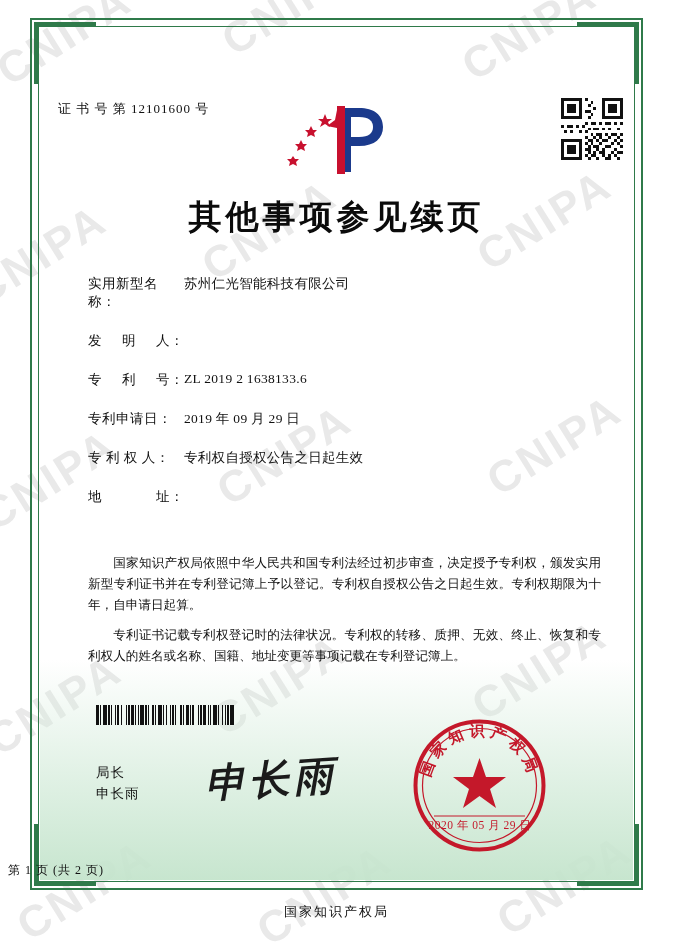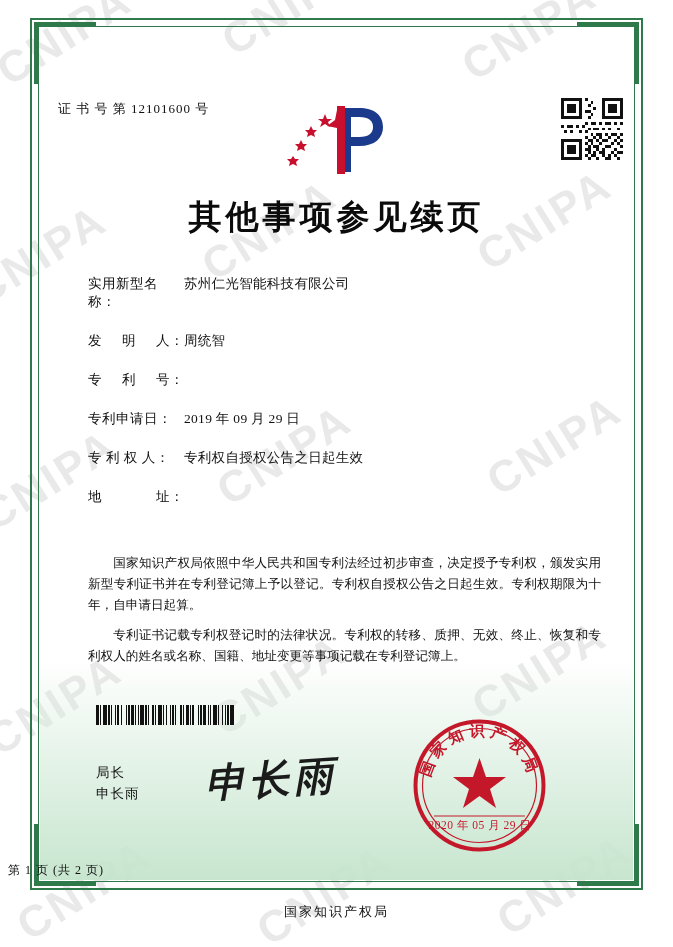--- a/index.html
+++ b/index.html
@@ -403,28 +403,28 @@
     <div class="field-row">
       <div class="field-label">实用新型名称：</div>
       <div class="field-value">苏州仁光智能科技有限公司</div>
     </div>
     <div class="field-row">
       <div class="field-label spread">
         <span>发</span>
         <span>明</span>
         <span>人：</span>
       </div>
-      <div class="field-value">周统智</div>
     </div>
     <div class="field-row">
       <div class="field-label spread">
         <span>专</span>
         <span>利</span>
         <span>号：</span>
       </div>
+      <div class="field-value">ZL 2019 2 1638133.6</div>
     </div>
     <div class="field-row">
       <div class="field-label">专利申请日：</div>
       <div class="field-value">2019 年 09 月 29 日</div>
     </div>
     <div class="field-row">
       <div class="field-label">专 利 权 人：</div>
       <div class="field-value">专利权自授权公告之日起生效</div>
     </div>
     <div class="field-row">

